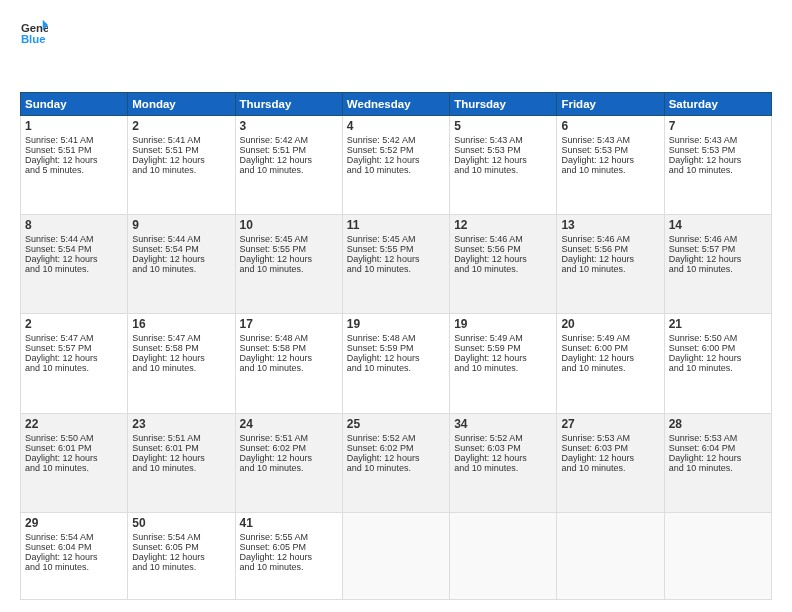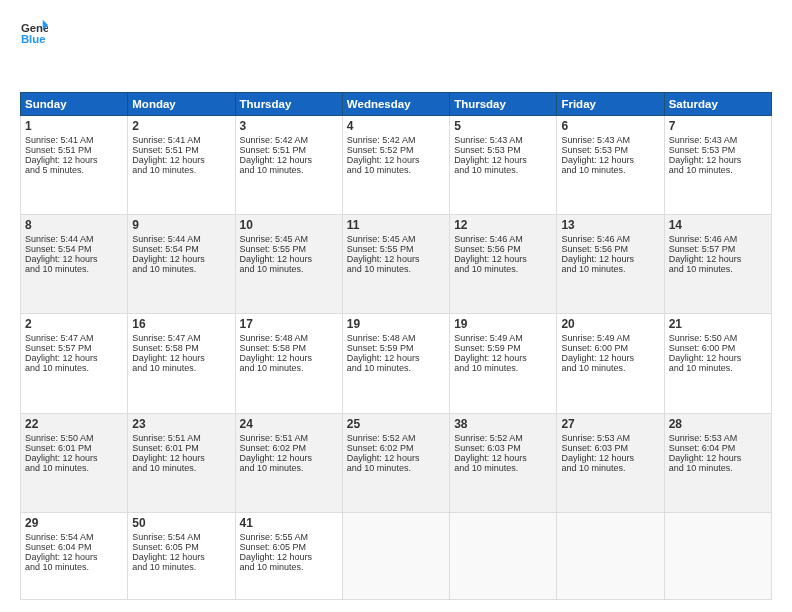--- a/index.html
+++ b/index.html
@@ -302,21 +302,21 @@
             <div>and 10 minutes.</div>
           </td>
           <td>
             <span class="day-num">25</span>
             <div>Sunrise: 5:52 AM</div>
             <div>Sunset: 6:02 PM</div>
             <div>Daylight: 12 hours</div>
             <div>and 10 minutes.</div>
           </td>
           <td>
-            <span class="day-num">38</span>
+            <span class="day-num">34</span>
             <div>Sunrise: 5:52 AM</div>
             <div>Sunset: 6:03 PM</div>
             <div>Daylight: 12 hours</div>
             <div>and 10 minutes.</div>
           </td>
           <td>
             <span class="day-num">27</span>
             <div>Sunrise: 5:53 AM</div>
             <div>Sunset: 6:03 PM</div>
             <div>Daylight: 12 hours</div>

